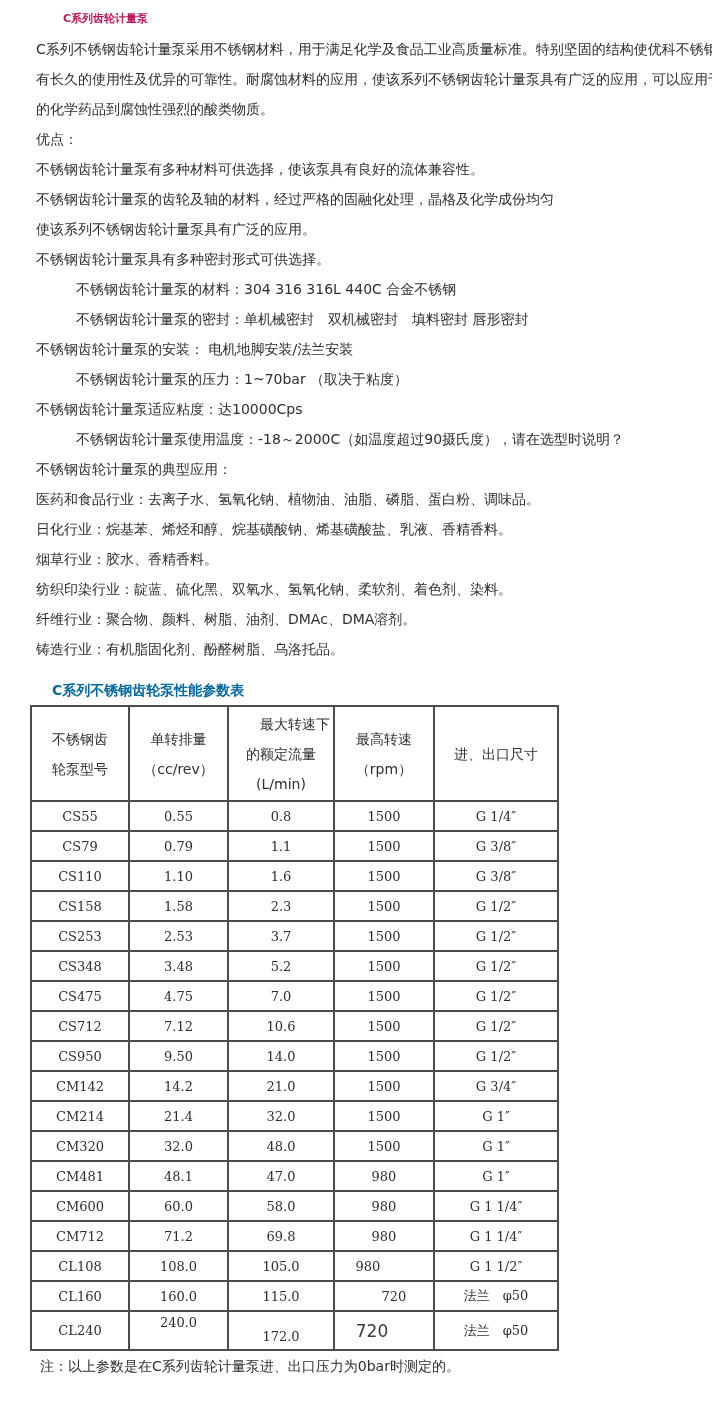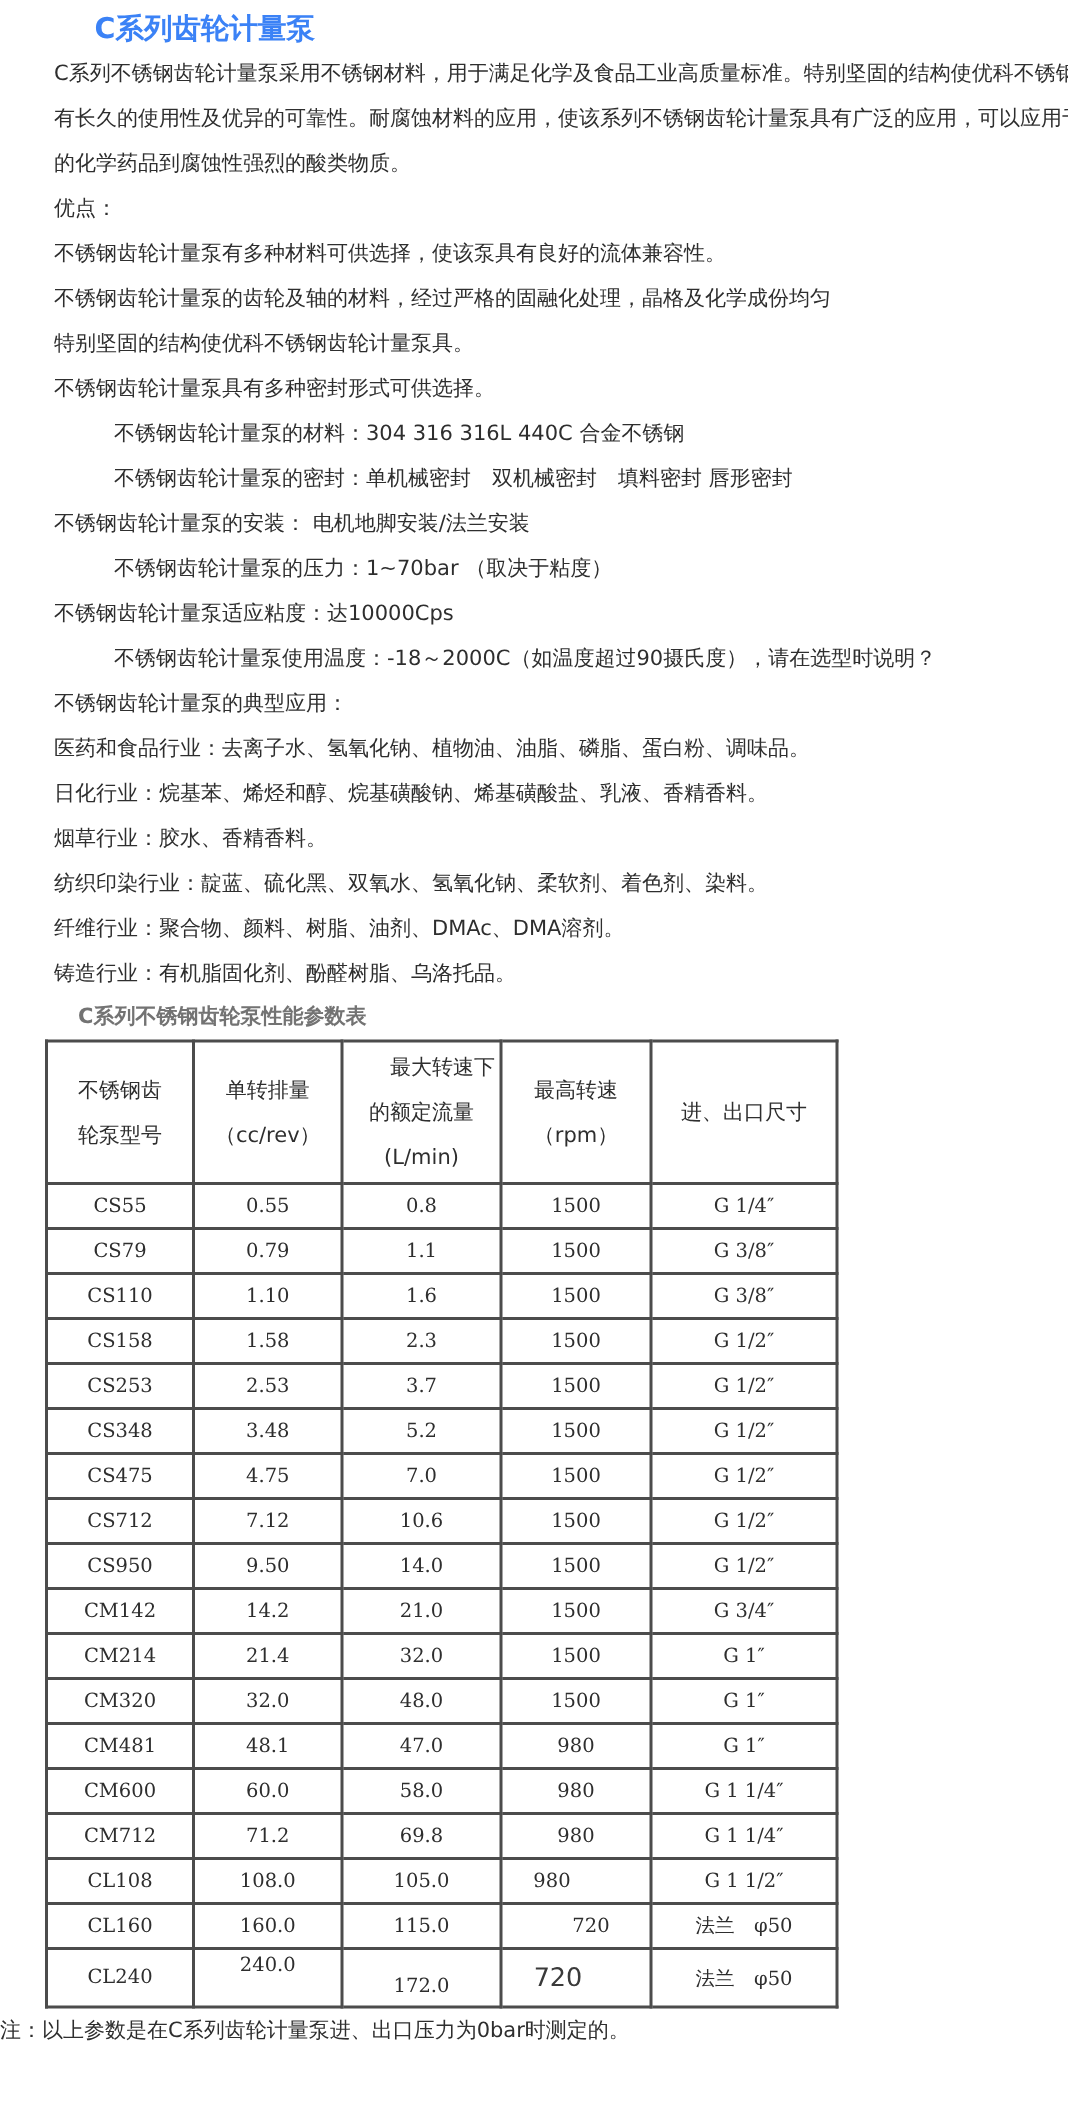--- a/index.html
+++ b/index.html
@@ -3,30 +3,30 @@
 <meta charset="utf-8">
 <style>
   html,body{margin:0;padding:0;background:#ffffff;}
   body{
     width:712px;height:1404px;overflow:hidden;
     font-family:"DejaVu Sans","Liberation Sans",sans-serif;
     color:#2e2e2e;font-size:14px;
   }
   .doc{padding-top:8px;}
   .title{
-    margin-left:63px;font-size:19px;font-weight:bold;color:#3b82f6;
+    margin-left:63px;font-size:11px;font-weight:bold;color:#be185d;
     line-height:22px;height:22px;margin-bottom:4px;white-space:nowrap;
   }
   .line{
     margin-left:36px;height:30px;line-height:30px;white-space:nowrap;
   }
   .line.indent{margin-left:76px;}
   .subtitle{
-    margin-left:52px;font-size:14px;font-weight:bold;color:#737373;
-    line-height:24px;height:24px;margin-top:2px;white-space:nowrap;
+    margin-left:52px;font-size:14px;font-weight:bold;color:#0369a1;
+    line-height:24px;height:24px;margin-top:14px;white-space:nowrap;
   }
   table.specs{
     border-collapse:collapse;table-layout:fixed;
     margin-left:30px;margin-top:3px;width:527px;
     font-size:13px;color:#2e2e2e;
   }
   table.specs col:nth-child(1){width:98px;}
   table.specs col:nth-child(2){width:99px;}
   table.specs col:nth-child(3){width:106px;}
   table.specs col:nth-child(4){width:100px;}
@@ -47,37 +47,37 @@
   
   tbody tr:nth-child(16) td:nth-child(4) span{position:relative;left:-16px;}
   tbody tr:nth-child(17) td:nth-child(4) span{position:relative;left:10px;}
   tbody tr:nth-child(18) td:nth-child(4) span{
     position:relative;left:-12px;
     font-family:"DejaVu Sans",sans-serif;font-size:17px;color:#3a3a3a;
   }
   tbody tr:nth-child(18) td:nth-child(2){vertical-align:top;padding-top:3px;text-align:center;}
   tbody tr:nth-child(18) td:nth-child(3){vertical-align:bottom;padding-bottom:5px;}
   .note{
-    margin-top:5px;line-height:20px;height:20px;white-space:nowrap;
+    margin-left:40px;margin-top:5px;line-height:20px;height:20px;white-space:nowrap;
   }
 </style>
 </head>
 <body>
 
 <div class="doc">
   <div class="title">C系列齿轮计量泵</div>
 
   <div id="lines">
       <div class="line">C系列不锈钢齿轮计量泵采用不锈钢材料，用于满足化学及食品工业高质量标准。特别坚固的结构使优科不锈钢齿轮计量泵具</div>
       <div class="line">有长久的使用性及优异的可靠性。耐腐蚀材料的应用，使该系列不锈钢齿轮计量泵具有广泛的应用，可以应用于从高度敏感</div>
       <div class="line">的化学药品到腐蚀性强烈的酸类物质。</div>
       <div class="line">优点：</div>
       <div class="line">不锈钢齿轮计量泵有多种材料可供选择，使该泵具有良好的流体兼容性。</div>
       <div class="line">不锈钢齿轮计量泵的齿轮及轴的材料，经过严格的固融化处理，晶格及化学成份均匀</div>
-      <div class="line">特别坚固的结构使优科不锈钢齿轮计量泵具。</div>
+      <div class="line">使该系列不锈钢齿轮计量泵具有广泛的应用。</div>
       <div class="line">不锈钢齿轮计量泵具有多种密封形式可供选择。</div>
       <div class="line indent">不锈钢齿轮计量泵的材料：304 316 316L 440C 合金不锈钢</div>
       <div class="line indent">不锈钢齿轮计量泵的密封：单机械密封　双机械密封　填料密封 唇形密封</div>
       <div class="line">不锈钢齿轮计量泵的安装： 电机地脚安装/法兰安装</div>
       <div class="line indent">不锈钢齿轮计量泵的压力：1~70bar （取决于粘度）</div>
       <div class="line">不锈钢齿轮计量泵适应粘度：达10000Cps</div>
       <div class="line indent">不锈钢齿轮计量泵使用温度：-18～2000C（如温度超过90摄氏度），请在选型时说明？</div>
       <div class="line">不锈钢齿轮计量泵的典型应用：</div>
       <div class="line">医药和食品行业：去离子水、氢氧化钠、植物油、油脂、磷脂、蛋白粉、调味品。</div>
       <div class="line">日化行业：烷基苯、烯烃和醇、烷基磺酸钠、烯基磺酸盐、乳液、香精香料。</div>

